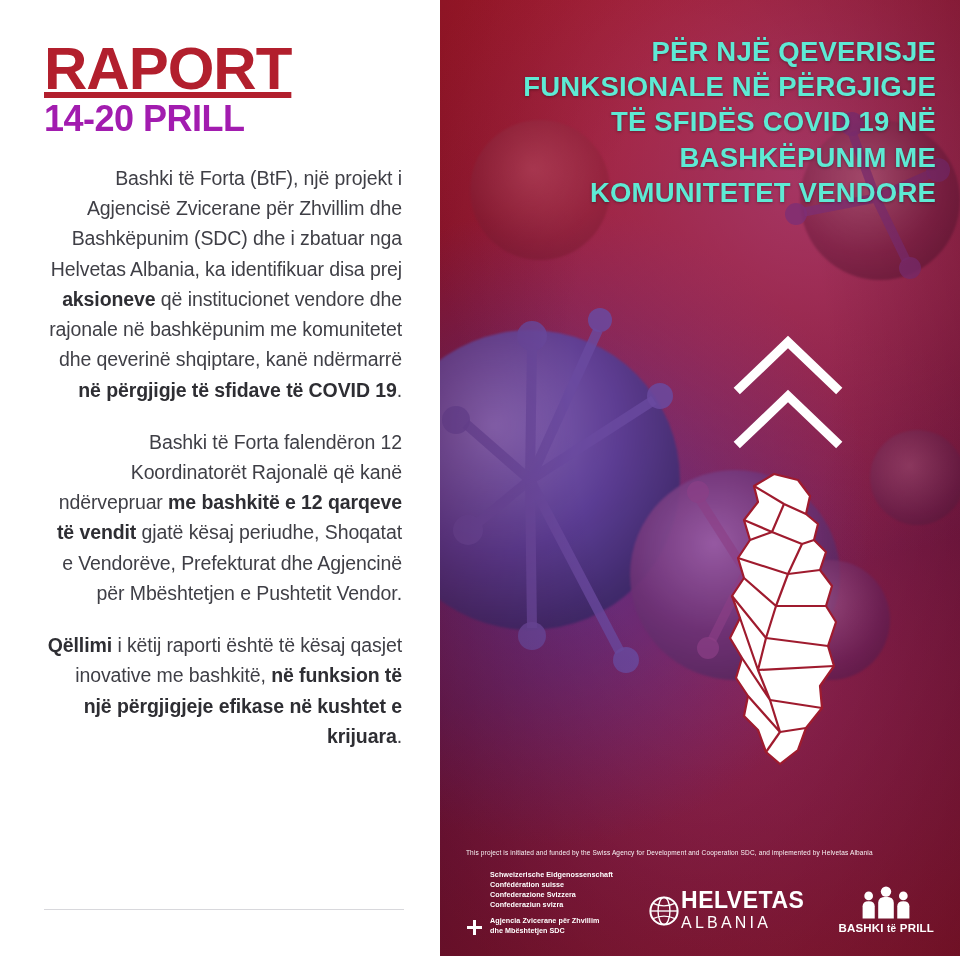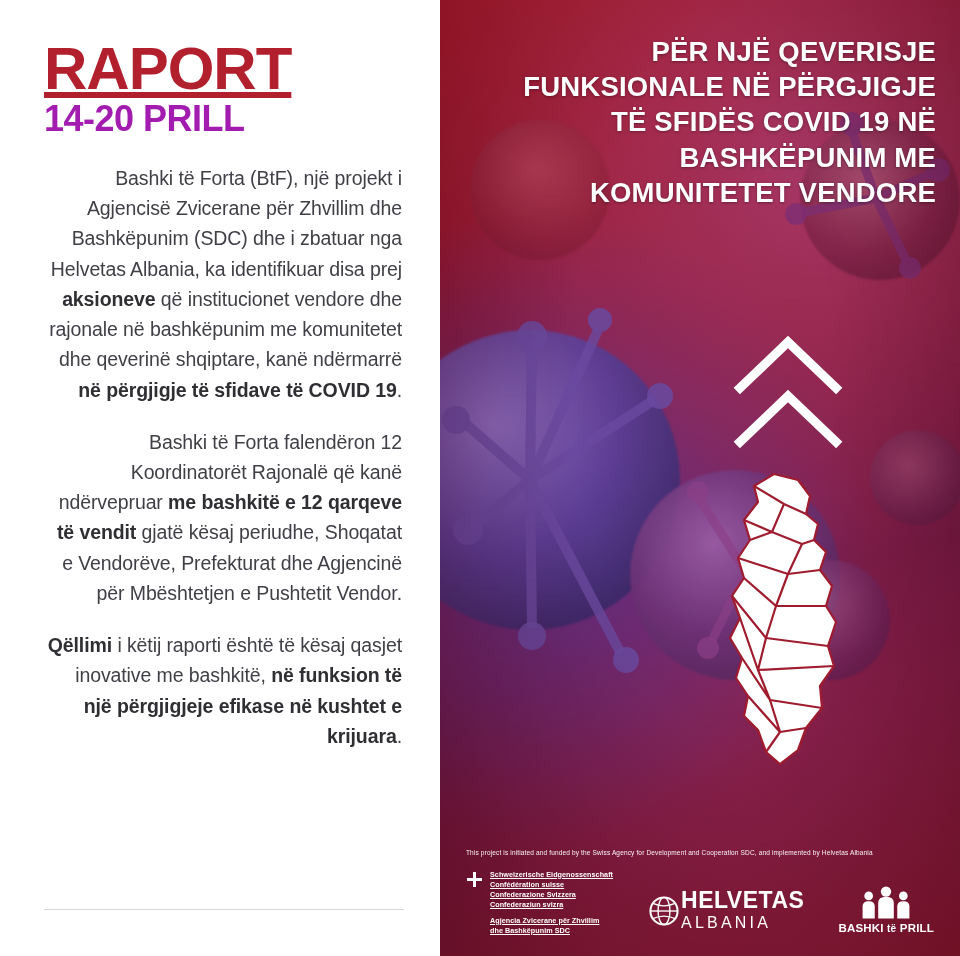--- a/index.html
+++ b/index.html
@@ -107,21 +107,21 @@
   .vignette {
     position: absolute; inset: 0;
     background: radial-gradient(ellipse at 50% 40%, rgba(0,0,0,0) 35%, rgba(60,0,20,0.38) 100%);
   }
 
   .headline {
     position: absolute;
     top: 34px; right: 24px;
     width: 420px;
     text-align: right;
-    color: #ffffff;
+    color: #5eead4;
     font-size: 27.5px;
     font-weight: bold;
     line-height: 1.28;
     letter-spacing: 0.2px;
     text-shadow: 0 1px 3px rgba(0,0,0,.35);
   }
 
   .chevrons {
     position: absolute;
     right: 112px; top: 330px;
@@ -144,21 +144,21 @@
     font-size: 6.5px;
     letter-spacing: .15px;
     margin-bottom: 14px;
     opacity: .95;
   }
   .footer-row {
     display: flex;
     align-items: flex-end;
     justify-content: space-between;
   }
-  .swiss-logo { display: flex; align-items: flex-start; gap: 7px; text-decoration: underline; }
+  .swiss-logo { display: flex; align-items: flex-end; gap: 7px; }
   .swiss-cross {
     width: 17px; height: 17px;
     position: relative;
     margin-top: 1px;
     flex: 0 0 auto;
   }
   .swiss-cross::before, .swiss-cross::after {
     content: ""; position: absolute; background: #ffffff;
   }
   .swiss-cross::before { left: 7px; top: 1px; width: 3px; height: 15px; }
@@ -290,21 +290,21 @@
       <div class="footer-row">
 
         <div class="swiss-logo">
           <div class="swiss-cross"></div>
           <div class="swiss-text">
             <div style="white-space:pre-line">Schweizerische Eidgenossenschaft
 Confédération suisse
 Confederazione Svizzera
 Confederaziun svizra</div>
             <div class="sub" style="white-space:pre-line">Agjencia Zvicerane për Zhvillim
-dhe Bashkëpunim SDC</div>
+dhe Mbështetjen SDC</div>
           </div>
         </div>
 
         <div>
           <div class="helvetas">
             <svg class="helvetas-mark" viewBox="0 0 40 40">
               <circle cx="20" cy="20" r="16" fill="none" stroke="#ffffff" stroke-width="2.4"></circle>
               <ellipse cx="20" cy="20" rx="7" ry="16" fill="none" stroke="#ffffff" stroke-width="1.6"></ellipse>
               <line x1="4" y1="20" x2="36" y2="20" stroke="#ffffff" stroke-width="1.6"></line>
               <path d="M7 11 Q20 17 33 11" fill="none" stroke="#ffffff" stroke-width="1.4"></path>

